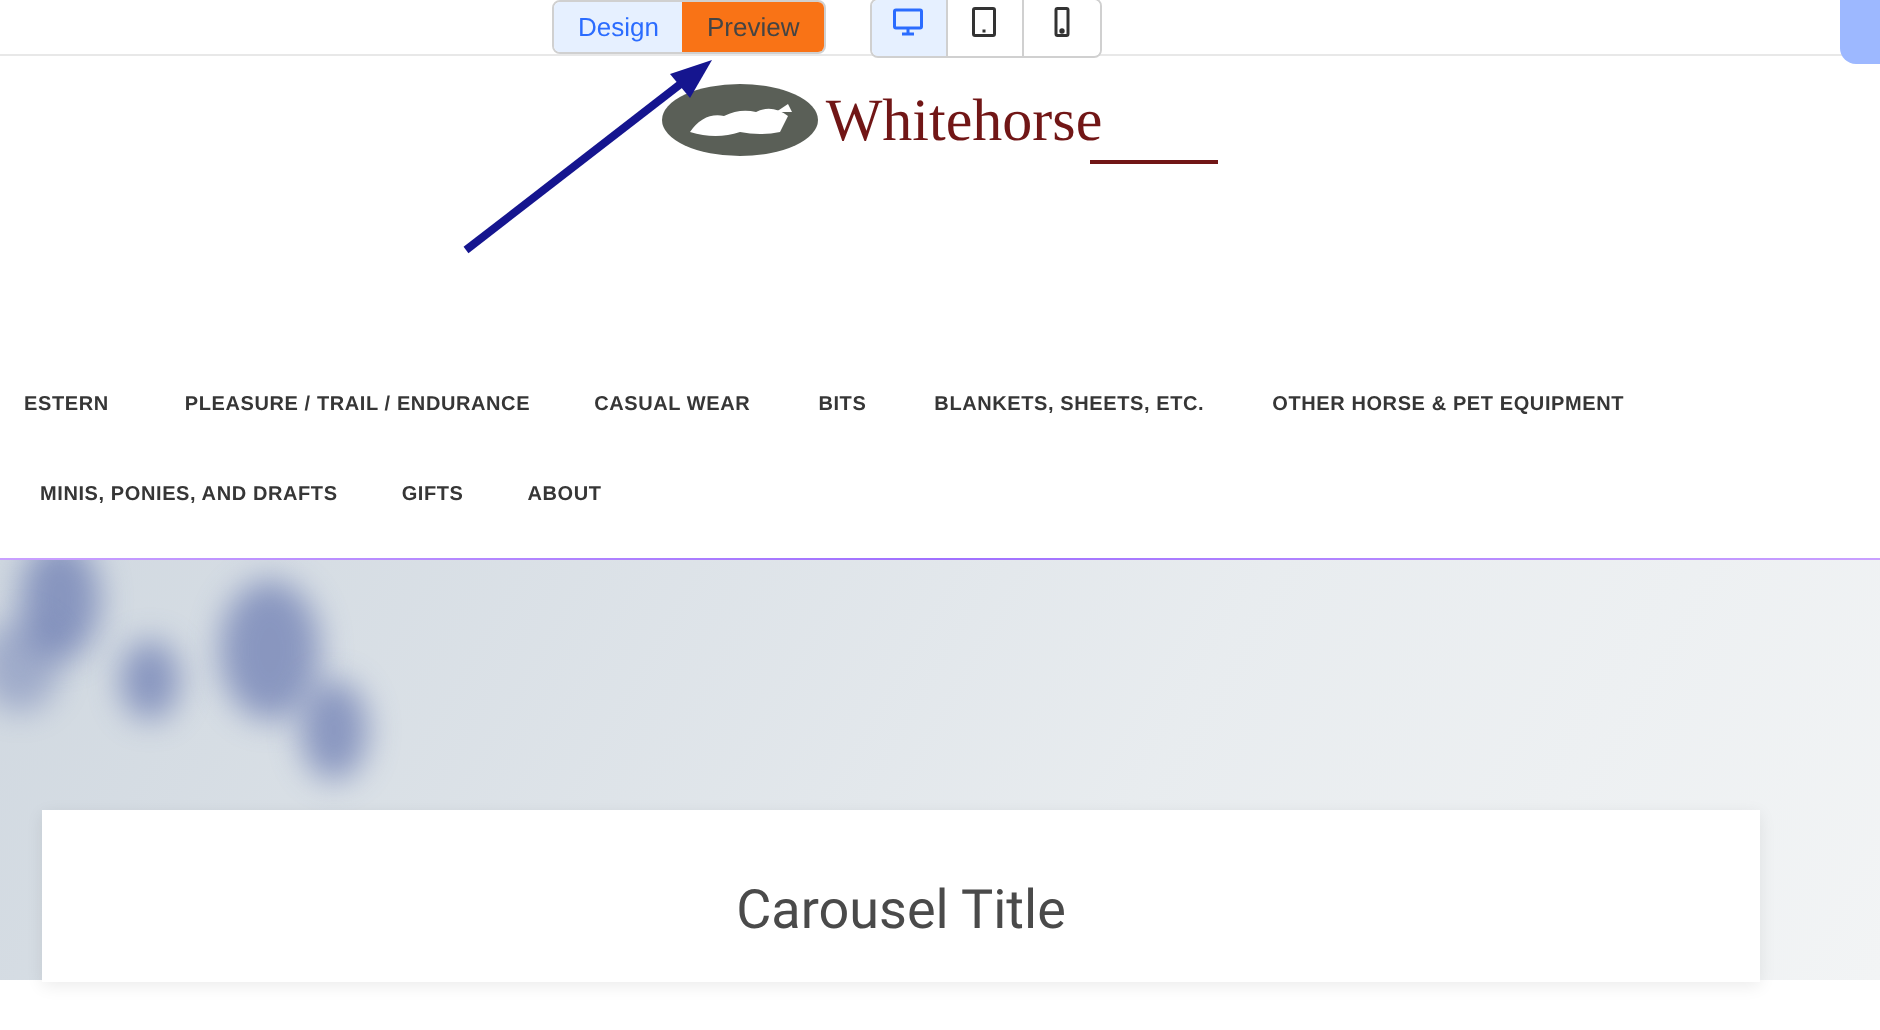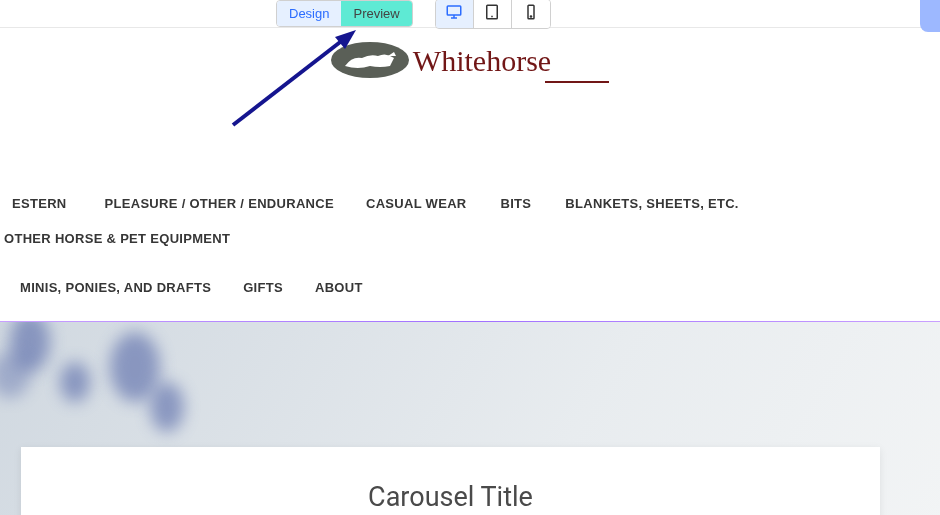--- a/index.html
+++ b/index.html
@@ -1,20 +1,20 @@
 <!DOCTYPE html>
 <html><head>
   <meta charset="utf-8">
   <style>
     * { margin: 0; padding: 0; box-sizing: border-box; }
     body { font-family: Arial, Helvetica, sans-serif; background: #fff; width: 940px; height: 515px; overflow: hidden; position: relative; }
 
     .toolbar { height: 28px; background: #fff; border-bottom: 1px solid #e8e8e8; display: flex; align-items: center; padding-left: 276px; position: relative; }
     .mode-toggle { display: flex; border: 1px solid #d0d0d0; border-radius: 4px; overflow: hidden; }
-    .mode-btn { padding: 5px 12px; font-size: 13px; background: #5eead4; cursor: pointer; border: none; }
+    .mode-btn { padding: 5px 12px; font-size: 13px; background: #f97316; cursor: pointer; border: none; }
     .mode-btn.active { background: #e6f0ff; color: #2b6cff; }
     .mode-btn:not(.active) { color: #444; }
 
     .device-toggle { display: flex; border: 1px solid #d0d0d0; border-radius: 4px; overflow: hidden; margin-left: 22px; }
     .device-btn { width: 38px; height: 28px; display: flex; align-items: center; justify-content: center; background: #fff; cursor: pointer; border-right: 1px solid #d0d0d0; }
     .device-btn:last-child { border-right: none; }
     .device-btn.active { background: #e6f0ff; }
     .device-btn svg { width: 18px; height: 18px; }
 
     .hint-bubble { position: absolute; right: 0; top: 0; width: 20px; height: 32px; background: #9db8ff; border-bottom-left-radius: 8px; }
@@ -26,21 +26,21 @@
     .logo-wrap { padding: 14px 0 0 0; text-align: center; }
     .logo { display: inline-flex; align-items: flex-start; gap: 4px; }
     .logo-oval { width: 78px; height: 36px; background: #5a5f57; border-radius: 50%; position: relative; display: flex; align-items: center; justify-content: center; }
     .logo-oval svg { width: 60px; height: 28px; }
     .logo-script { font-family: 'Brush Script MT', cursive; font-size: 30px; color: #711616; position: relative; top: 2px; }
     .logo-underline { width: 64px; height: 2px; background: #711616; position: relative; top: 14px; margin-left: -6px; }
     .logo-row { display: inline-flex; align-items: baseline; }
 
     .nav-wrap { margin-top: 108px; }
     .nav-row { display: flex; flex-wrap: wrap; padding: 0 4px; }
-    .nav-item { font-size: 13px; font-weight: 700; color: #363636; letter-spacing: 0.3px; padding: 10px 0; cursor: pointer; }
+    .nav-item { font-size: 10px; font-weight: 700; color: #363636; letter-spacing: 0.3px; padding: 10px 0; cursor: pointer; }
     .row1 .nav-item:nth-child(1){ padding-left:8px; padding-right:38px;}
     .row1 .nav-item:nth-child(2){ padding-right:32px;}
     .row1 .nav-item:nth-child(3){ padding-right:34px;}
     .row1 .nav-item:nth-child(4){ padding-right:34px;}
     .row1 .nav-item:nth-child(5){ padding-right:34px;}
     .row1 .nav-item:nth-child(6){ padding-right:0;}
     .row2 { padding-top: 14px; padding-bottom: 10px; text-align: center;}
     .row2 .nav-item:nth-child(1){ padding-left:16px; padding-right:32px;}
     .row2 .nav-item:nth-child(2){ padding-right:32px;}
     .row2 .nav-item:nth-child(3){ padding-right:0;}
@@ -110,21 +110,21 @@
       <span class="logo-row">
         <span class="logo-script">Whitehorse</span>
         <span class="logo-underline"></span>
       </span>
     </span>
   </div>
 
   <div class="nav-wrap">
     <div class="nav-row row1">
       <span class="nav-item">ESTERN</span>
-      <span class="nav-item">PLEASURE / OTHER / ENDURANCE</span>
+      <span class="nav-item">PLEASURE / TRAIL / ENDURANCE</span>
       <span class="nav-item">CASUAL WEAR</span>
       <span class="nav-item">BITS</span>
       <span class="nav-item">BLANKETS, SHEETS, ETC.</span>
       <span class="nav-item">OTHER HORSE &amp; PET EQUIPMENT</span>
     </div>
     <div class="nav-row row2">
       <span class="nav-item">MINIS, PONIES, AND DRAFTS</span>
       <span class="nav-item">GIFTS</span>
       <span class="nav-item">ABOUT</span>
     </div>

